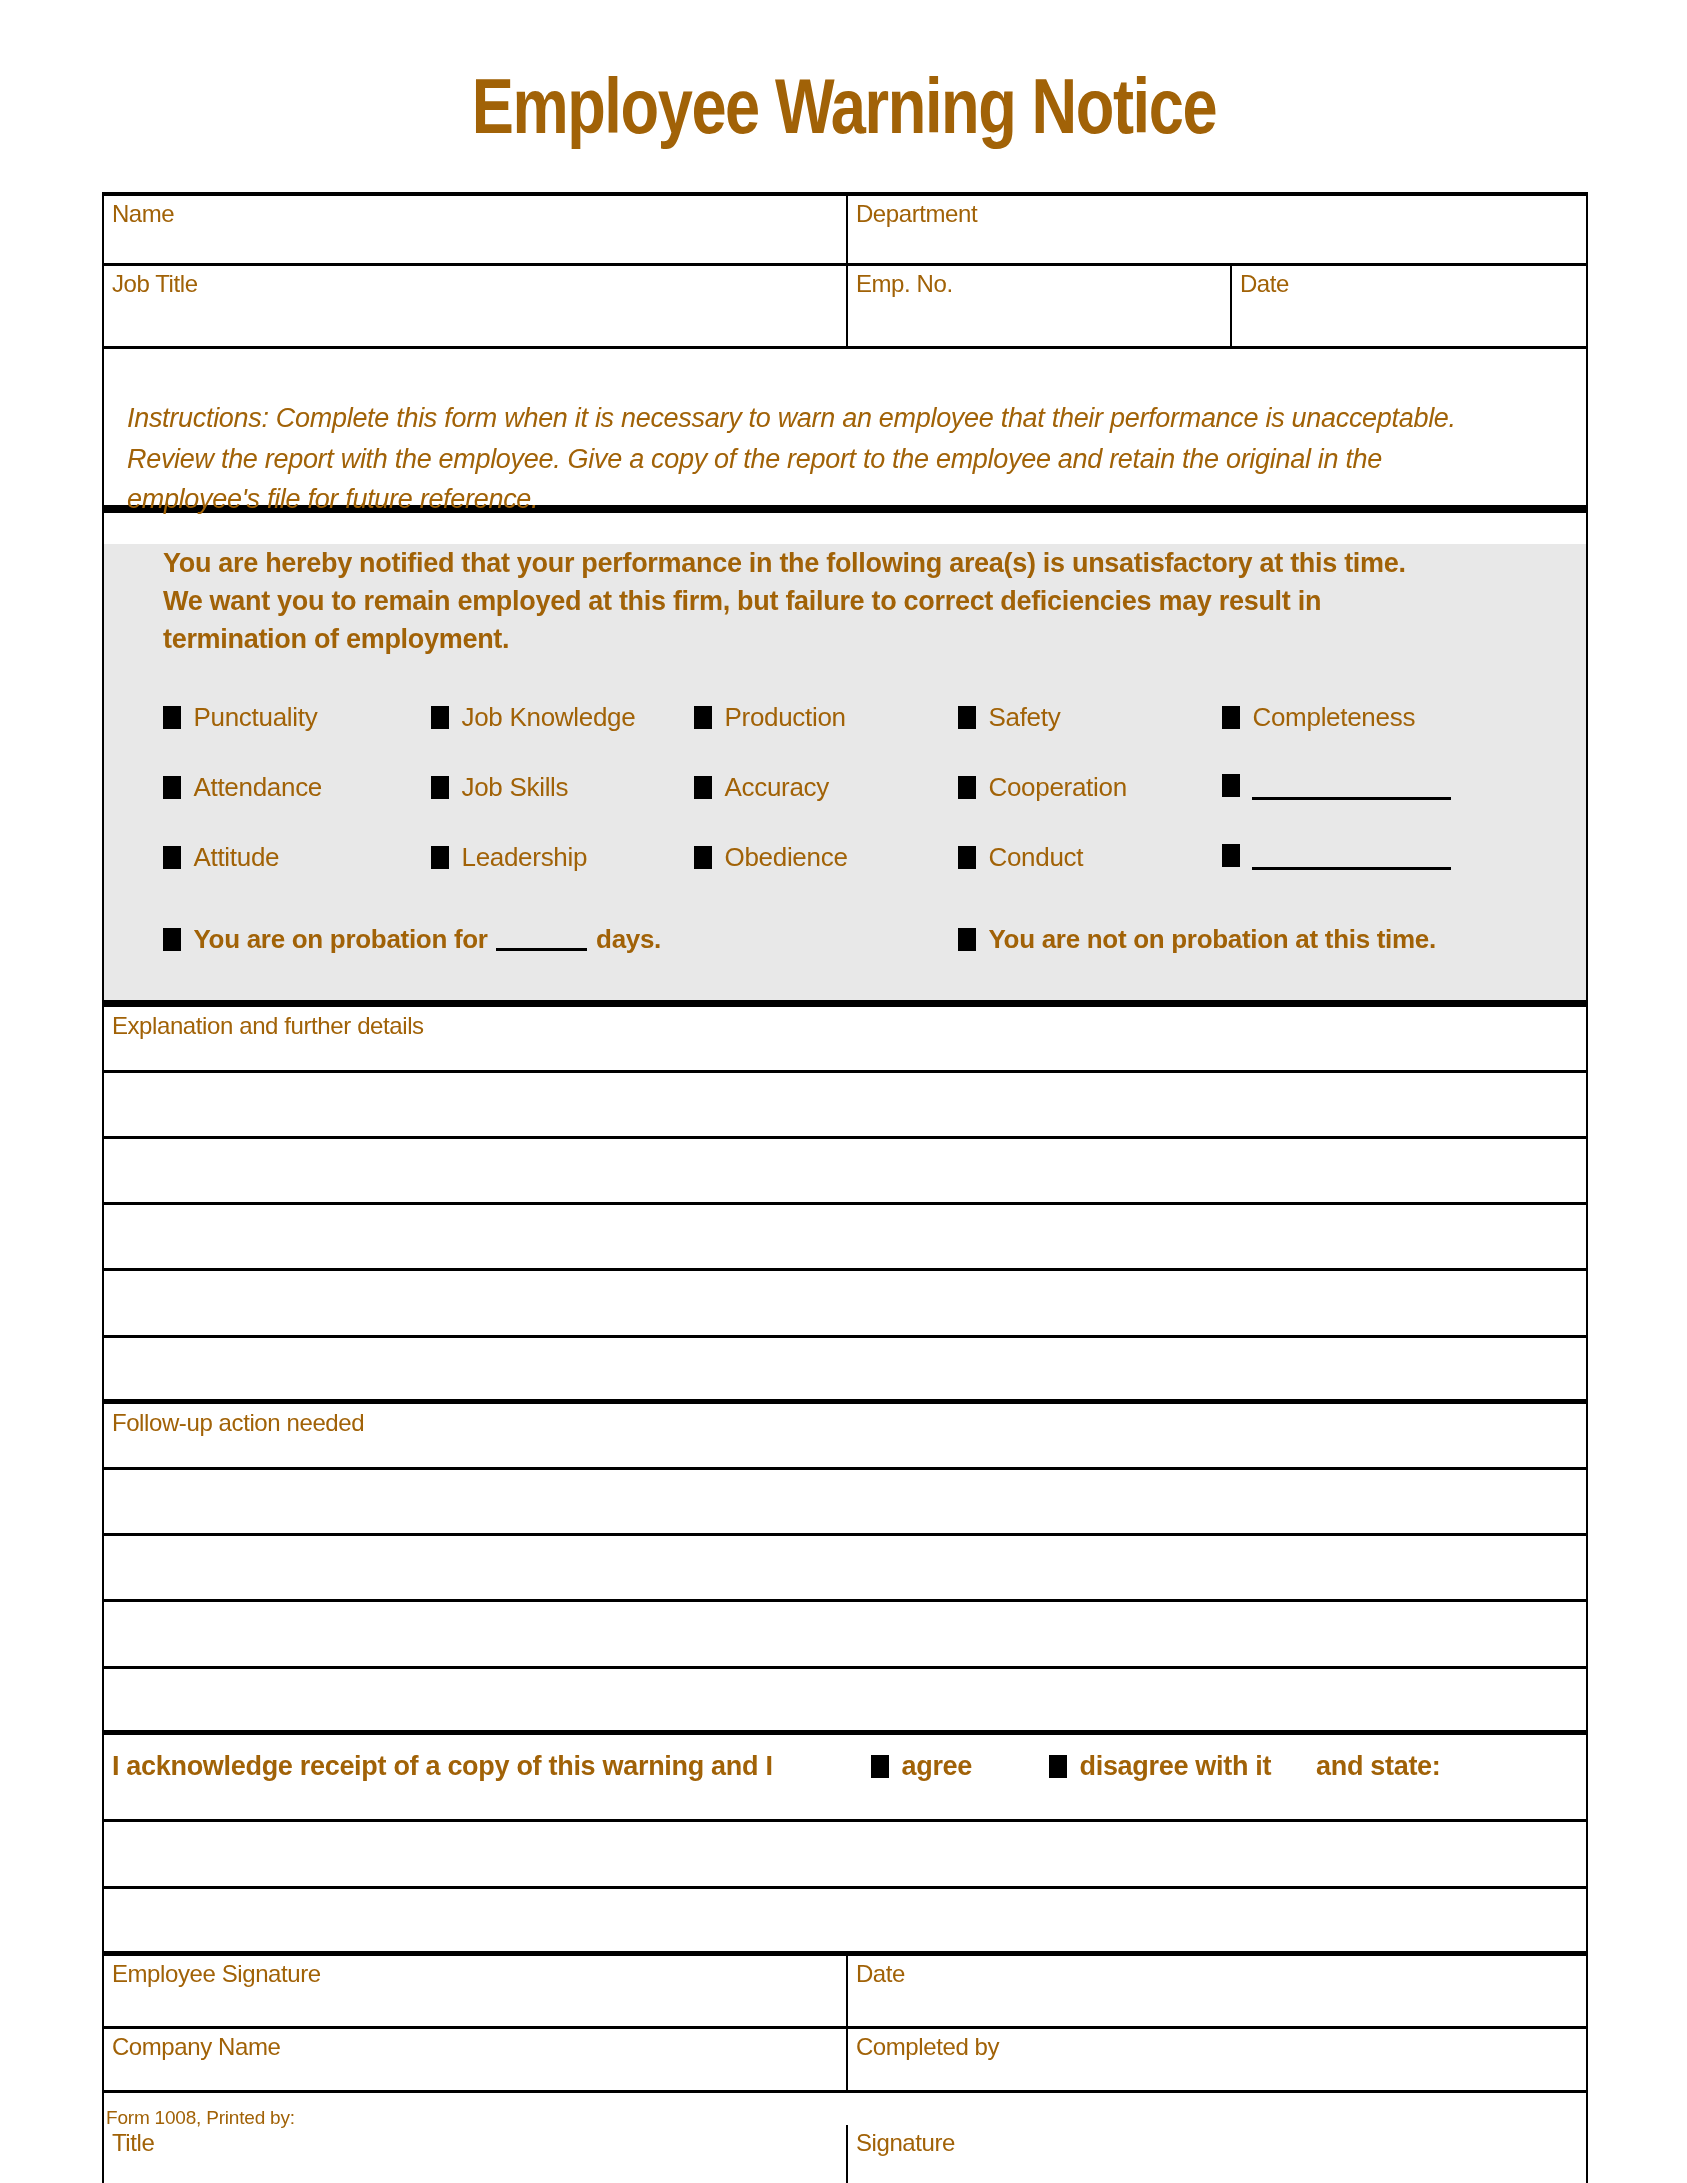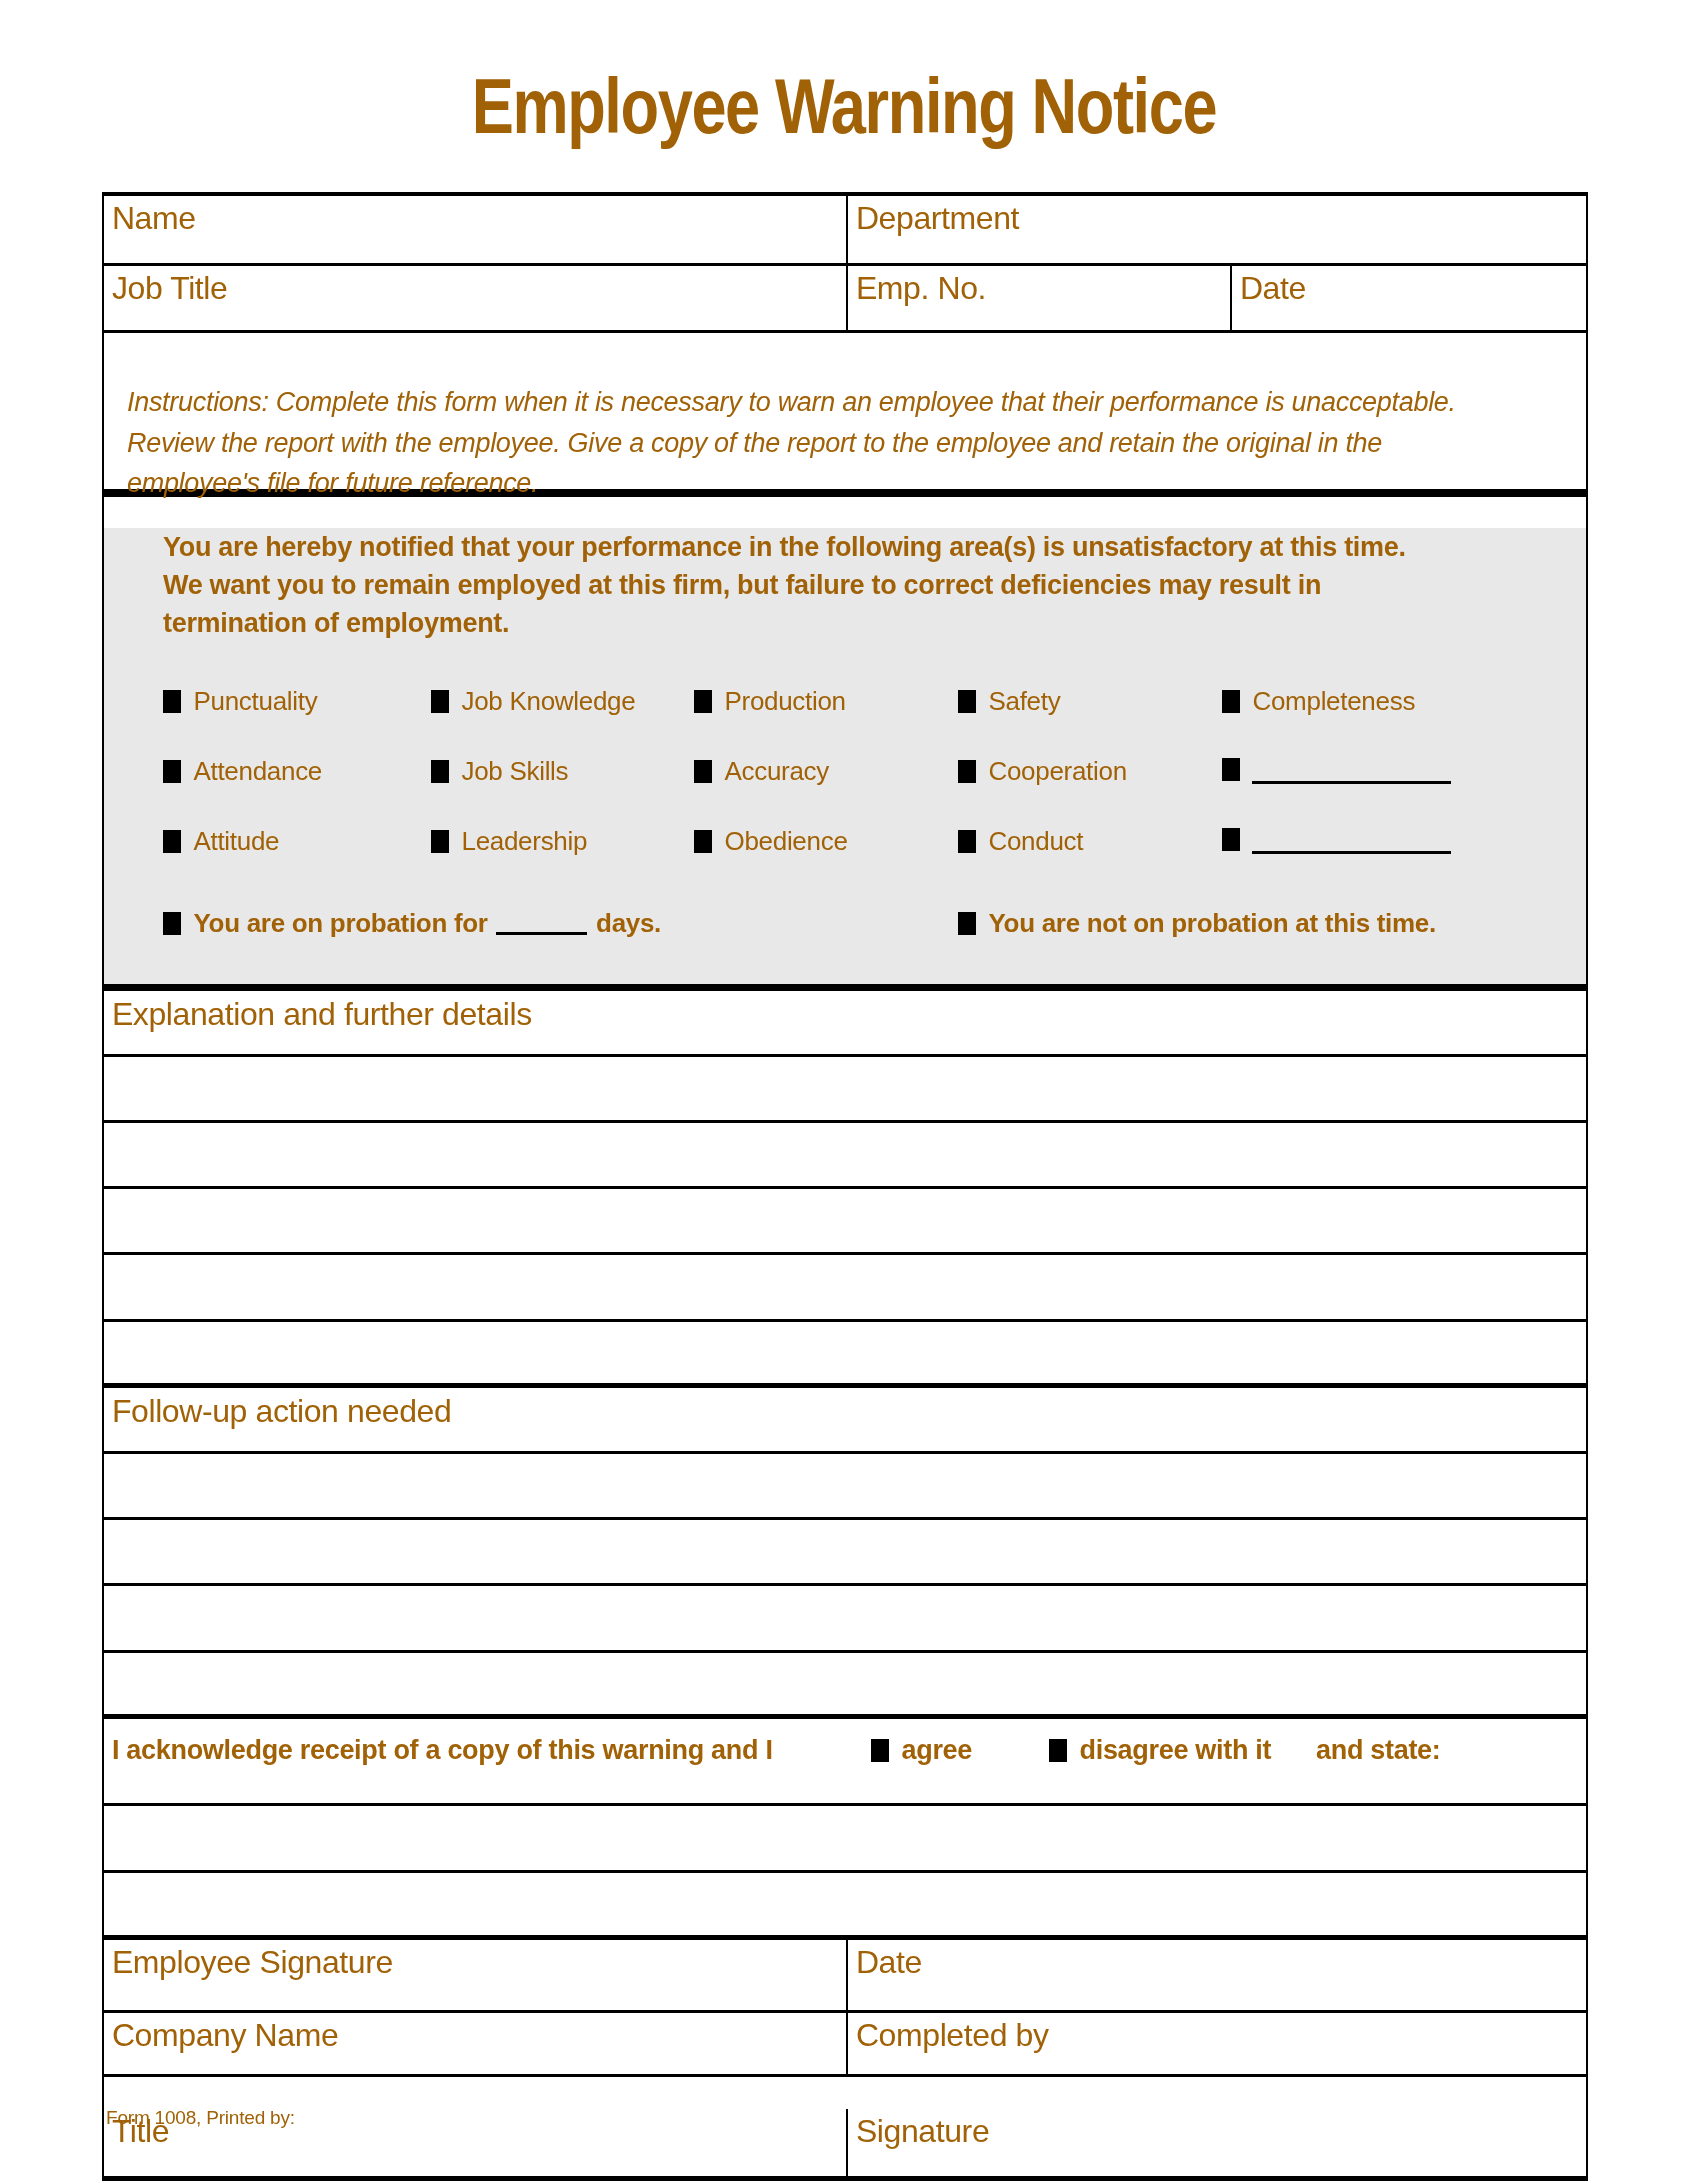--- a/index.html
+++ b/index.html
@@ -17,23 +17,23 @@
   
   .form {
     position:absolute; left:102px; top:192px; width:1486px;
     border:2.6px solid #000; border-top:4.4px solid #000; border-bottom:5.2px solid #000;
     background:#fff;
   }
   .row { display:flex; border-bottom:3.5px solid #000; }
   .row:last-child { border-bottom:none;margin-top:32px; }
   .cell { position:relative; padding:4.4px 0 0 7.9px; }
   .vsep { border-left:2.6px solid #000; }
-  .lbl { font-size:32px; letter-spacing:-0.4px; }
+  .lbl { font-size:24px; letter-spacing:-0.4px; }
   .r-head1 { height:70px; }
-  .r-head2 { height:67px; }
+  .r-head2 { height:83px; }
   .c-wide  { width:742px; }
   .c-mid   { width:384px; }
   .c-rest  { flex:1; }
   
   .r-instr { height:128px; border-bottom:8.7px solid #000; display:block; }
   .instr {
     font-style:italic; font-size:27px; line-height:1.5; letter-spacing:-0.3px;
     padding:13px 65px 0 23px;
     margin-top:36px;
   }

